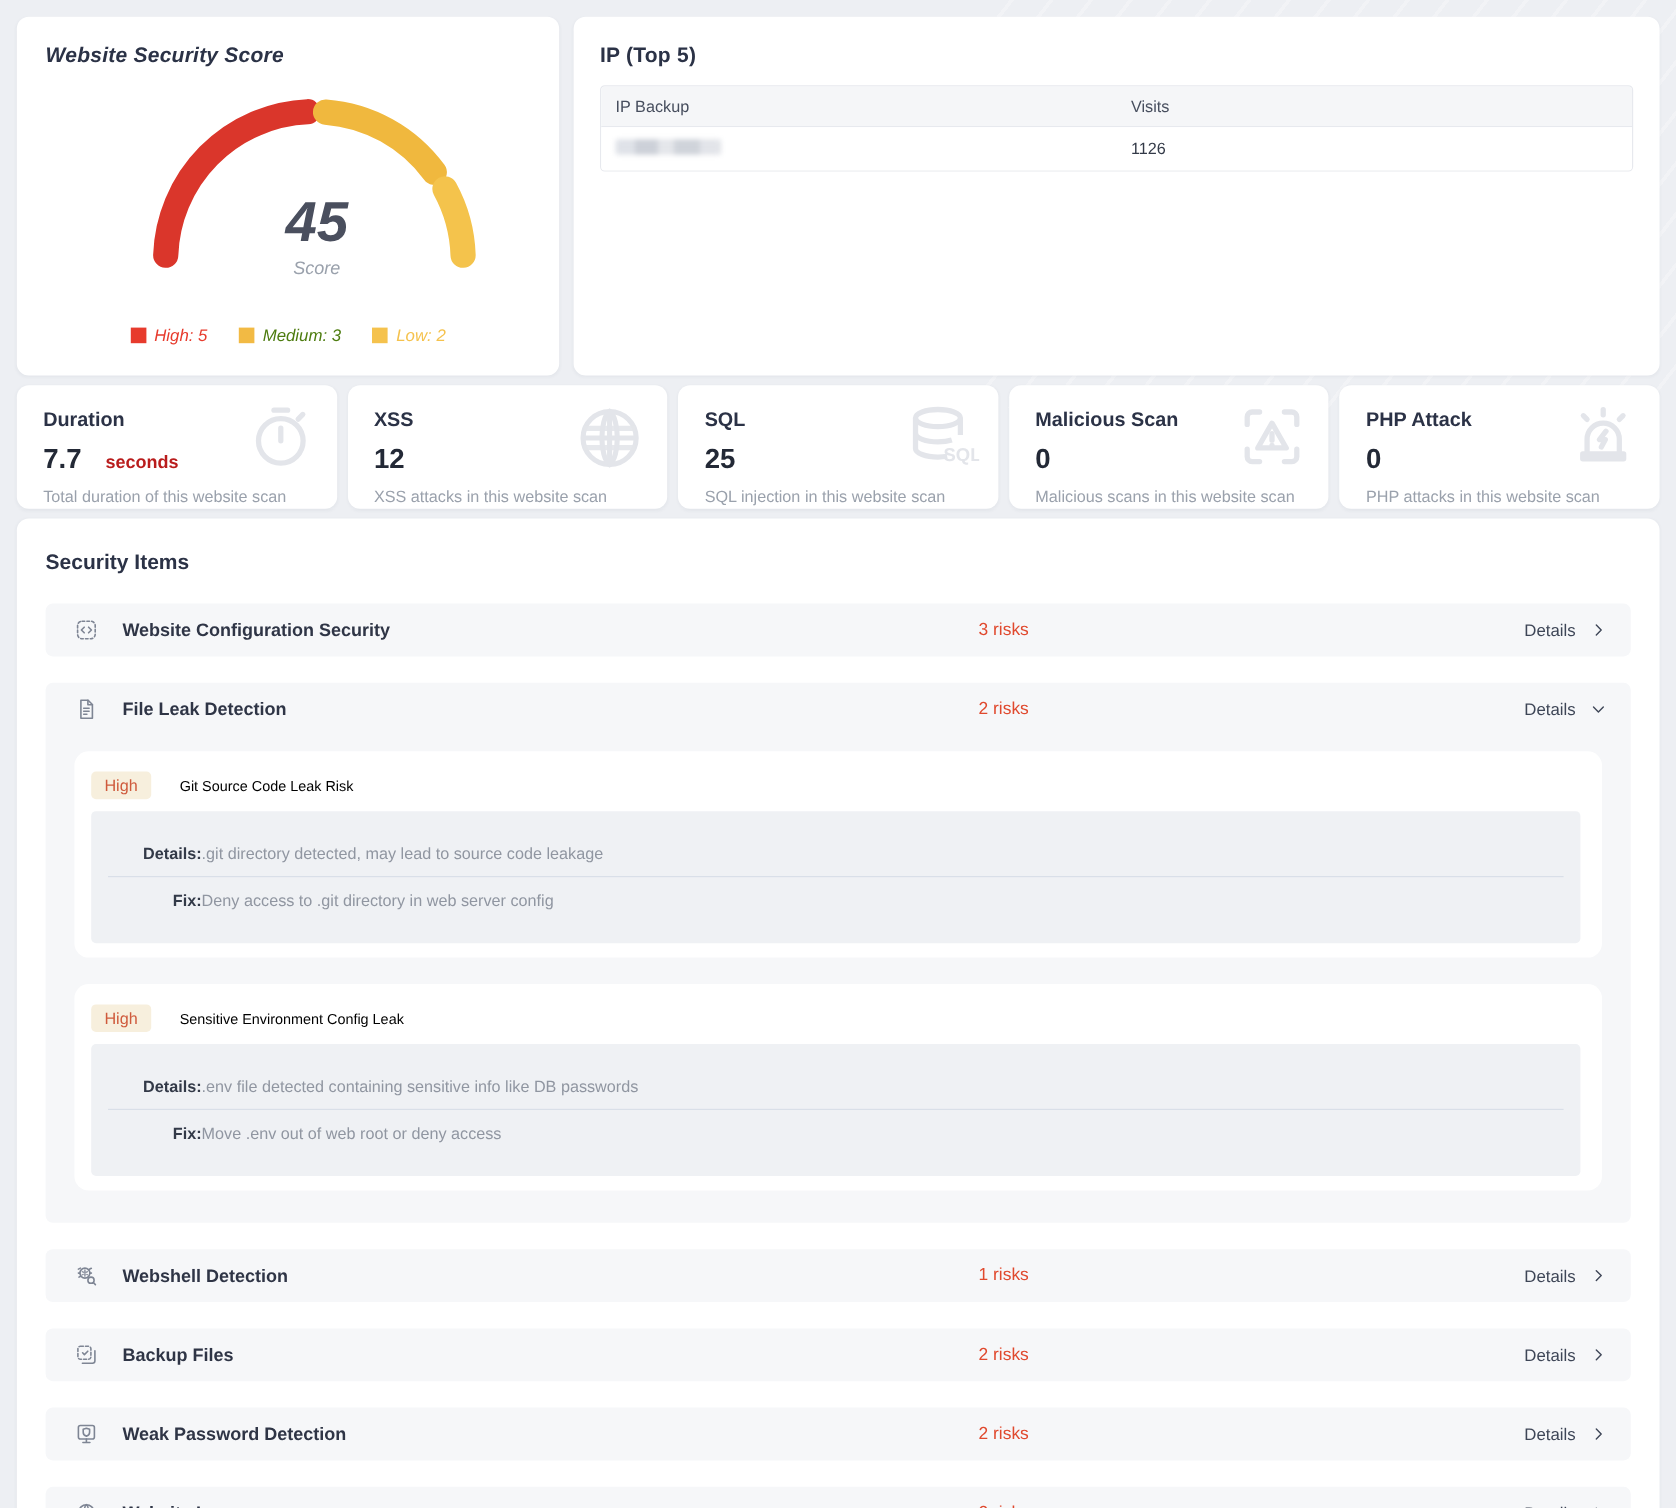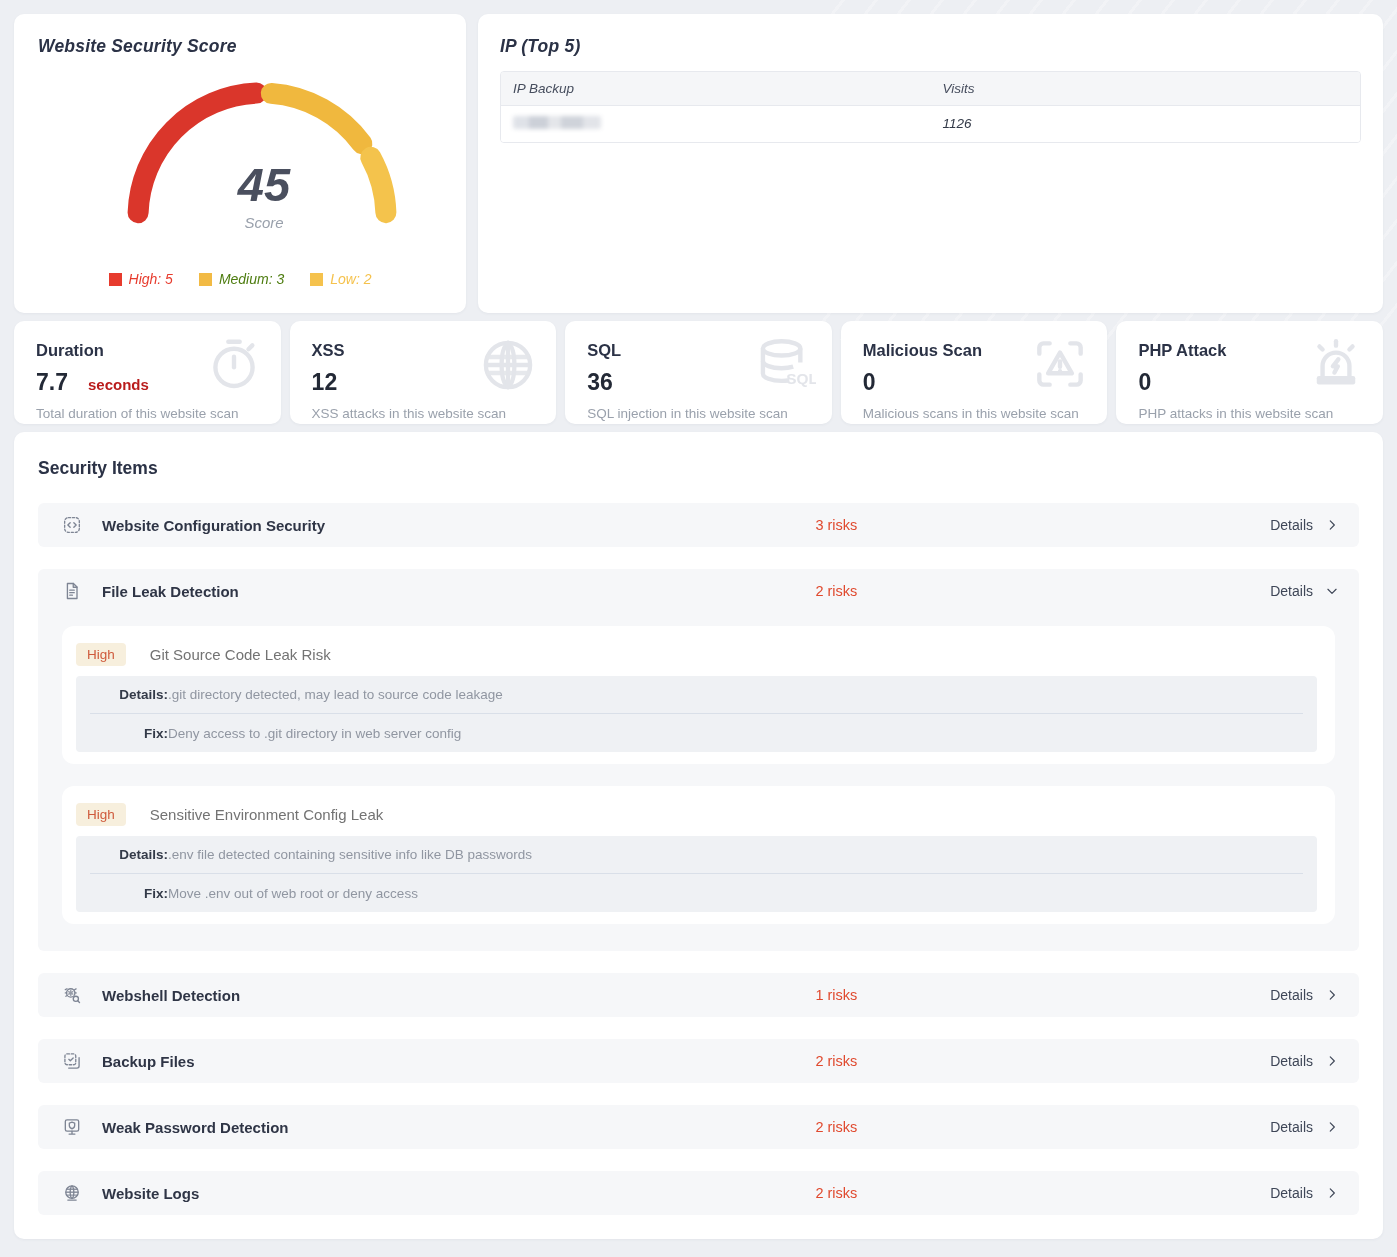--- a/index.html
+++ b/index.html
@@ -27,21 +27,21 @@
   .score-card { width:452px; height:299px; flex:0 0 452px; padding:22px 24px;font-style:italic; }
   .card-title { font-size:17.5px; font-weight:bold; color:#2b3246; letter-spacing:.2px; }
   .gauge-wrap { position:relative; height:206px; }
   .gauge-wrap svg { position:absolute; left:0; top:-40px; }
   .score-num { font-size:47px; font-weight:bold; fill:#4a4f5e; }
   .score-label { font-size:15px; fill:#9aa1ac; }
   .legend { display:flex; justify-content:center; gap:26px; margin-top:8px; }
   .legend-item { display:flex; align-items:center; gap:7px; font-size:14px; }
   .legend-swatch { width:13px; height:13px; display:inline-block; }
   
-  .ip-card { flex:1; height:299px; padding:22px;font-style:italic; }
+  .ip-card { flex:1; height:299px; padding:22px; }
   .ip-table { margin-top:14px; border:1px solid #e7e9ee; border-radius:4px; overflow:hidden; }
   .ip-thead { display:flex; background:#f5f6f8; border-bottom:1px solid #e7e9ee; }
   .ip-th { flex:1; padding:9px 12px; font-size:13.5px; color:#474e5e; }
   .ip-row { display:flex; background:#fff; }
   .ip-td { flex:1; padding:10px 12px; font-size:13.5px; color:#333a48; }
   .ip-blur {
     display:inline-block; width:88px; height:13px; border-radius:2px;
     background:linear-gradient(90deg,#dfe2e8 0 18%, #ccd0d8 18% 40%, #e4e6ea 40% 55%, #cfd3da 55% 80%, #e2e4e9 80%);
     filter:blur(2.2px);
   }
@@ -70,22 +70,22 @@
   .chev { display:flex; color:#3e4657; }
   .sec-item-expanded { background:#f6f7f9; border-radius:6px; margin-bottom:22px; }
   .sec-item-expanded .sec-row { margin-bottom:0; background:transparent; }
   .expanded-body { padding:13px 24px 27px 24px; display:flex; flex-direction:column; gap:22px; }
   .finding-card { background:#ffffff; border-radius:12px; padding:13px 18px 12px 14px; }
   .finding-head { display:flex; align-items:center; gap:24px; padding:4px 0 10px 0; }
   .sev-badge {
     background:#f7efdd; color:#cf5a3c; font-size:13.5px;
     padding:4px 11px; border-radius:4px;
   }
-  .finding-title { font-size:15px; color:#737373; }
-  .finding-panel { background:#eff1f4; border-radius:4px; padding:0 14px; }
+  .finding-title { font-size:12px; color:#000000; }
+  .finding-panel { background:#eff1f4; border-radius:4px; padding:17px 14px; }
   .finding-line { display:flex; align-items:center; min-height:38px; font-size:13.5px; }
   .finding-line.first { border-bottom:1px solid #d9dfe8; }
   .f-label { flex:0 0 78px; text-align:right; font-weight:bold; color:#333a48; }
   .f-value { color:#9096a1; }
   svg { display:block; }
 </style>
 </head>
 <body>
 
 <div class="page">
@@ -162,21 +162,21 @@
             <path d="M3.7 12h16.6"></path>
             <path d="M3.9 9h16.2M3.9 15h16.2" opacity=".9"></path>
           <path d="M12 3.7c3.2 2.3 3.2 14.3 0 16.6-3.2-2.3-3.2-14.3 0-16.6z"></path>
             <path d="M12 3.7v16.6"></path>
         </svg>
       </span>
     </div>
 
     <div class="card stat-card">
       <div class="stat-title">SQL</div>
-      <div class="stat-value-line"><span class="stat-value">36</span></div>
+      <div class="stat-value-line"><span class="stat-value">25</span></div>
       <div class="stat-desc">SQL injection in this website scan</div>
       <span class="stat-icon">
         <svg width="66" height="66" viewBox="0 0 24 24" fill="none" stroke="currentColor" stroke-width="1.6">
           <ellipse cx="11.5" cy="5.6" rx="6.8" ry="2.6"></ellipse>
           <path d="M4.7 5.6v9.2c0 1.45 3.05 2.6 6.8 2.6 1 0 1.95-.08 2.8-.23"></path>
           <path d="M18.3 5.6v5.1"></path>
           <path d="M4.7 10.2c0 1.45 3.05 2.6 6.8 2.6 1.6 0 3.07-.2 4.2-.55"></path>
           <text x="13.2" y="18.6" font-size="5.6" font-weight="bold" fill="currentColor" stroke="none">SQL</text>
         </svg>
       </span>

